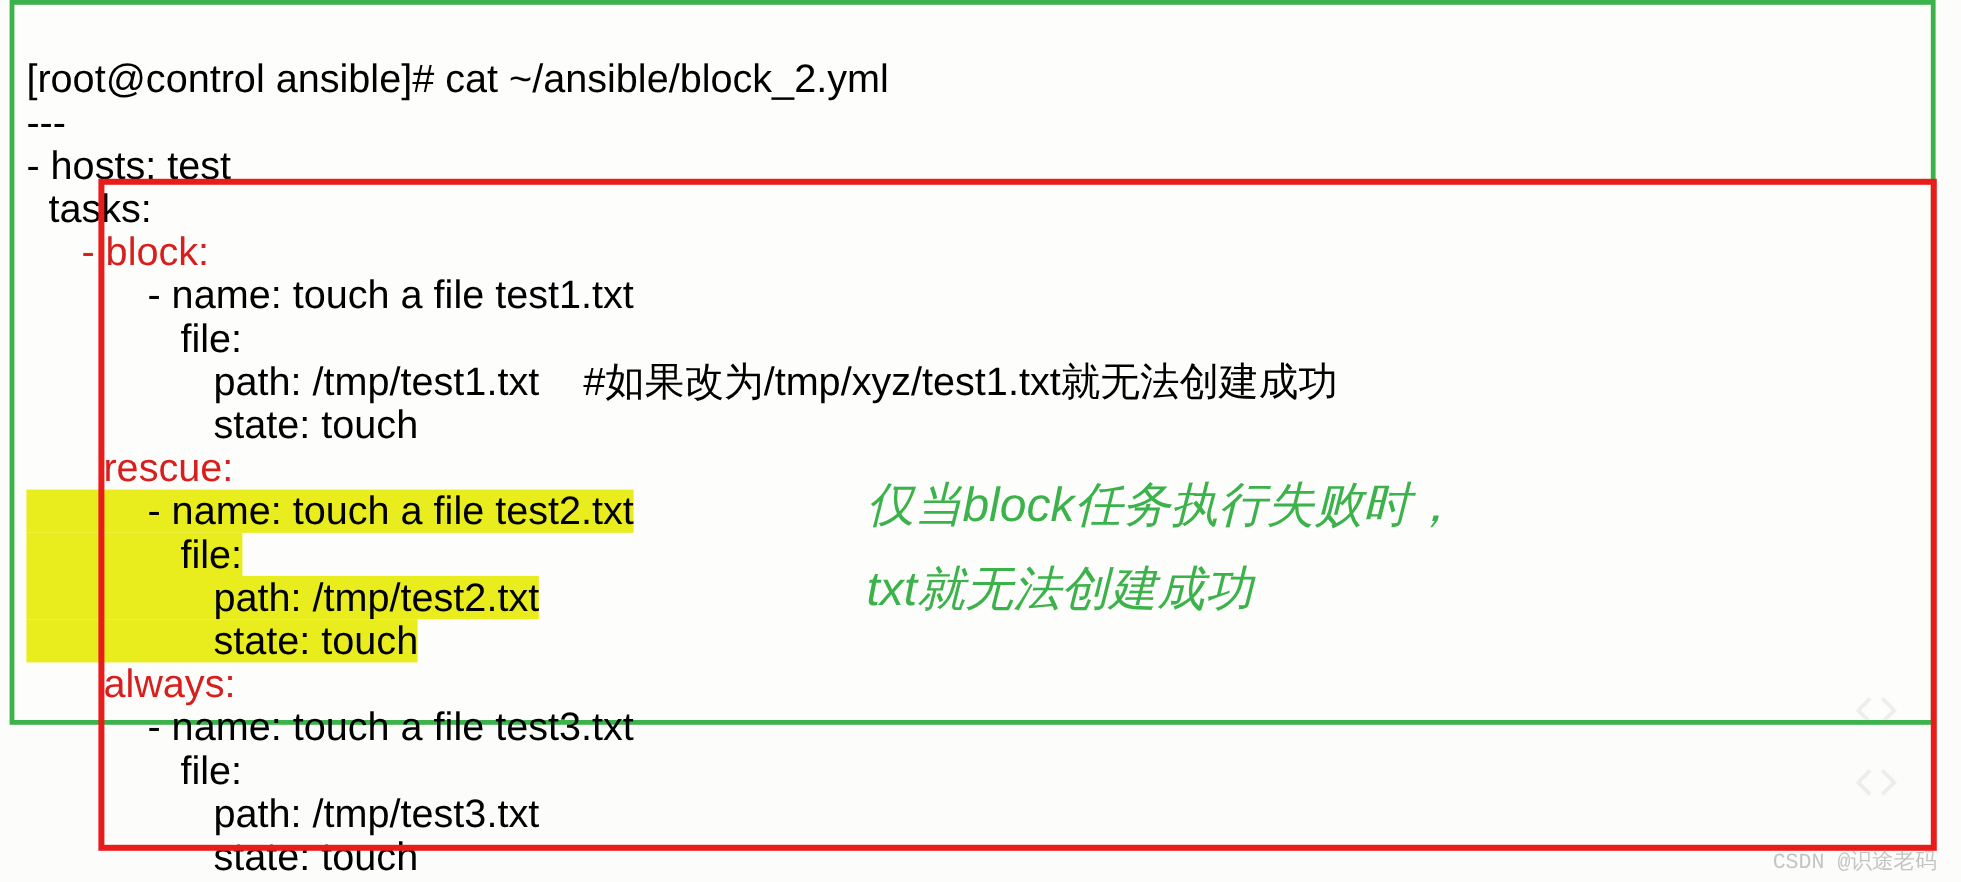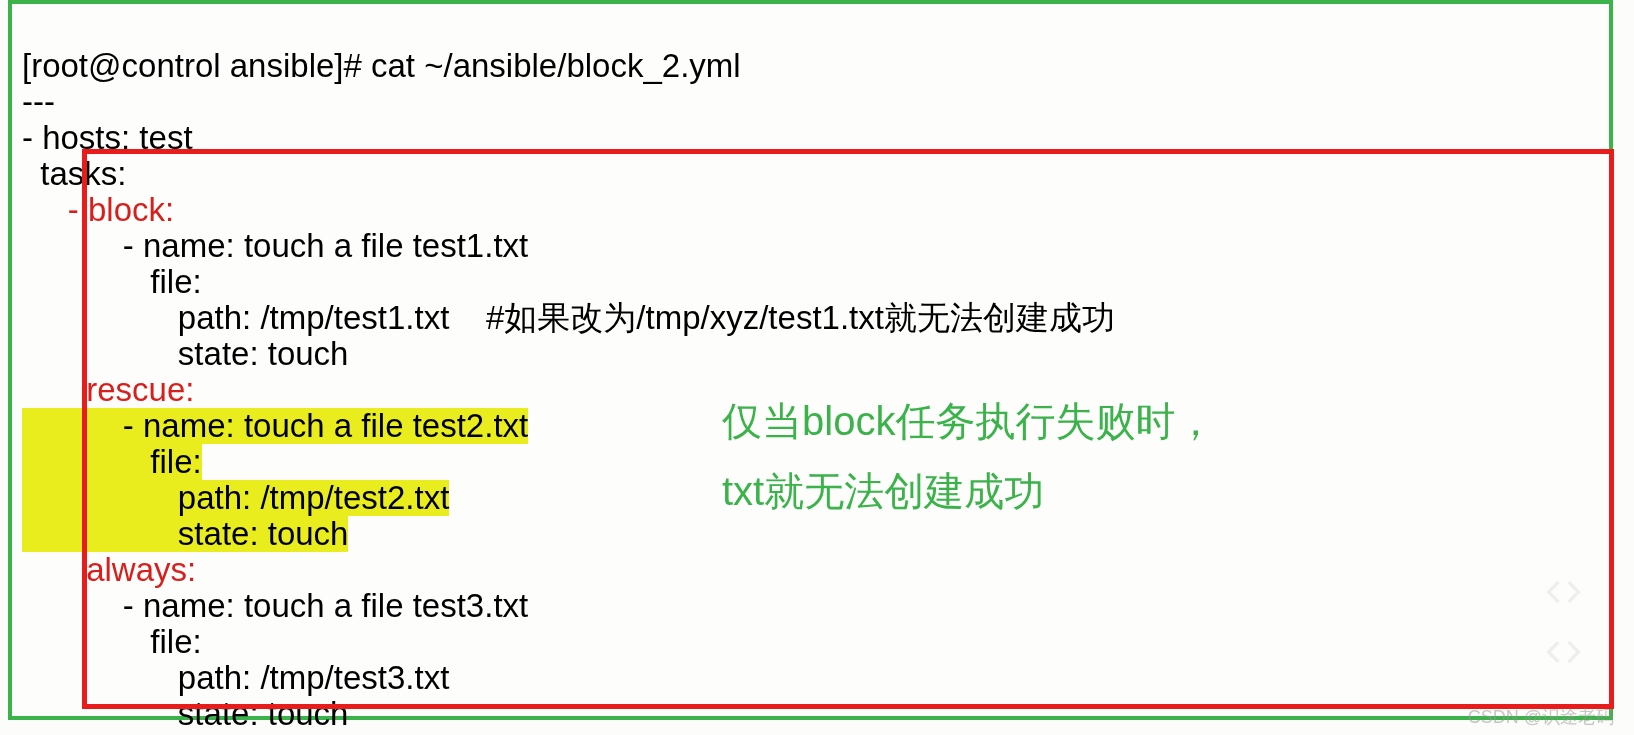--- a/index.html
+++ b/index.html
@@ -9,21 +9,21 @@
     height: 735px;
     background: #fcfdfb;
     font-family: Arial, "Microsoft YaHei", sans-serif;
     overflow: hidden;
   }
   .outer {
     position: absolute;
     left: 8px;
     top: 0px;
     width: 1605px;
-    height: 720px;
+    height: 604px;
     border: 4px solid #3cb24b;
     box-sizing: border-box;
     background: #fdfefc;
   }
   .code {
     position: absolute;
     left: 10px;
     top: 8px;
     font-size: 33px;
     line-height: 36px;
@@ -48,28 +48,29 @@
   }
   .annotation {
     position: absolute;
     left: 710px;
     top: 382px;
     font-size: 40px;
     line-height: 70px;
     color: #3cb24b;
     font-weight: 500;
     white-space: nowrap;
+    font-style: italic;
   }
   .watermark {
     position: absolute;
     right: 20px;
     bottom: 6px;
     font-size: 18px;
     color: rgba(150,150,150,0.55);
-    font-family: Liberation Sans, sans-serif;
+    font-family: Liberation Mono, monospace;
   }
   .bg-icon {
     position: absolute;
     right: 18px;
     width: 55px;
     height: 40px;
     opacity: 0.12;
     color: #888;
   }
   .bg-icon svg { width: 100%; height: 100%; }

